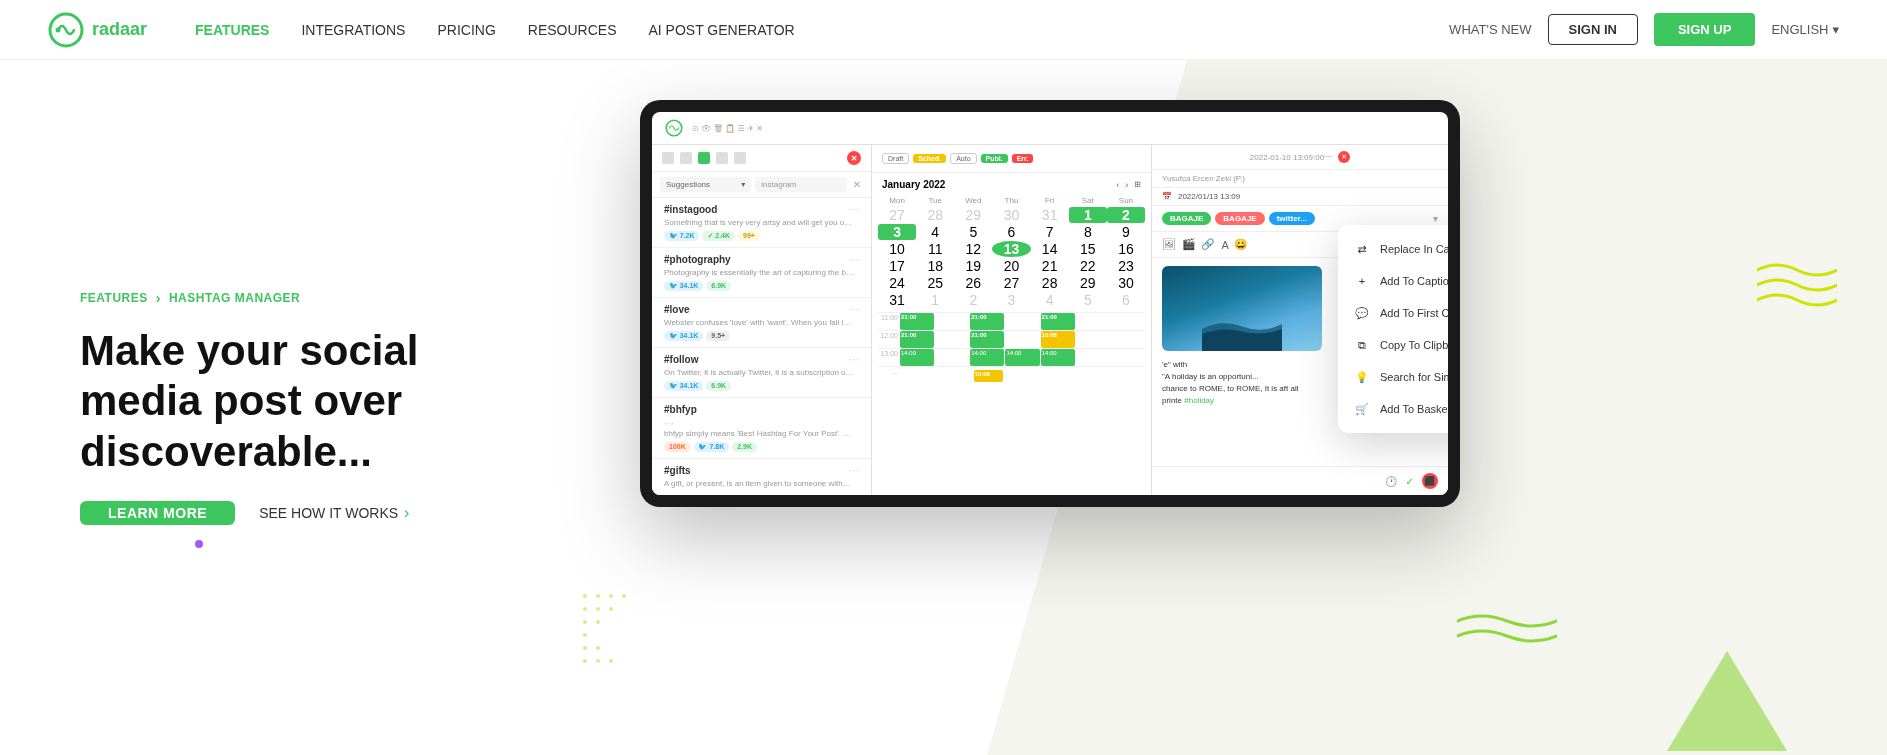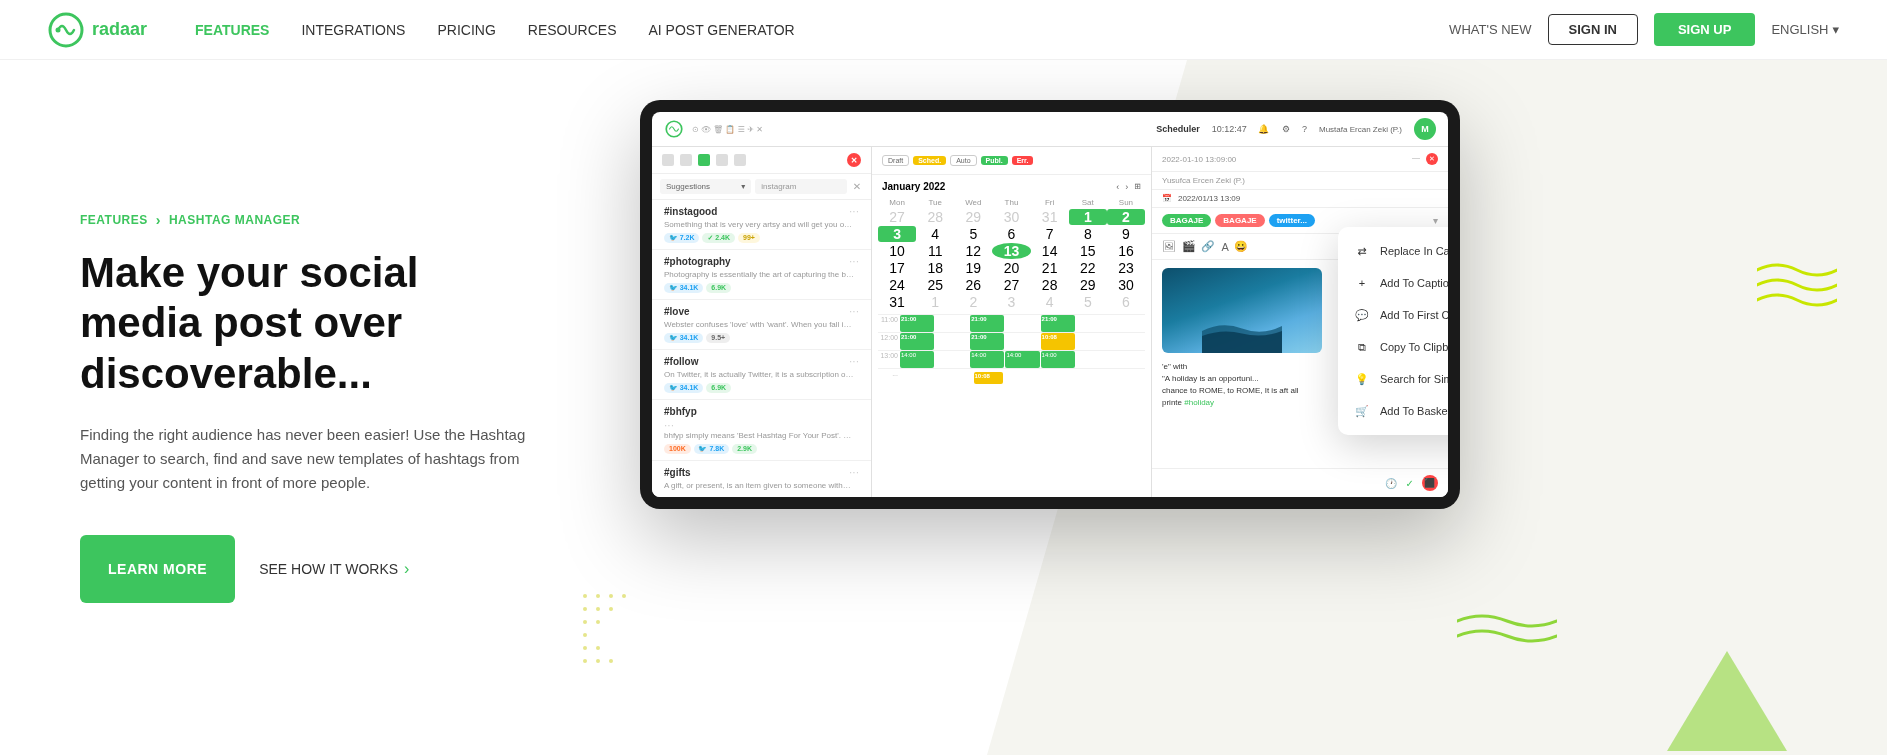--- a/index.html
+++ b/index.html
@@ -129,21 +129,21 @@
     }
     .hero-actions {
       display: flex;
       align-items: center;
       gap: 24px;
     }
     .btn-learn-more {
       background: #3dc55e;
       color: #fff;
       border: none;
-      padding: 26px 28px;
+      padding: 4px 28px;
       border-radius: 6px;
       font-size: 14px;
       font-weight: 700;
       cursor: pointer;
       letter-spacing: 0.5px;
     }
     .see-how-link {
       font-size: 14px;
       font-weight: 400;
       color: #333;
@@ -459,21 +459,20 @@
 
   <div class="dot-purple" style="left:195px;top:480px;"></div>
 
   <div class="hero-left">
     <div class="breadcrumb">
       <span>FEATURES</span>
       <span class="breadcrumb-sep">›</span>
       <span>HASHTAG MANAGER</span>
     </div>
     <h1 class="hero-title">Make your social media post over discoverable...</h1>
-    <p class="hero-desc">Finding the right audience has never been easier! Use the Hashtag Manager to search, find and save new templates of hashtags from getting your content in front of more people.</p>
     <div class="hero-actions">
       <button class="btn-learn-more">LEARN MORE</button>
       <span class="see-how-link">
         <span>SEE HOW IT WORKS</span>
         <span class="arrow">›</span>
       </span>
     </div>
   </div>
 
   <div class="hero-right">
@@ -481,29 +480,20 @@
       <div class="tablet-frame">
 
         <div style="background:#fff;border-radius:8px 8px 0 0;border-bottom:1px solid #e0e0e0;padding:6px 12px;display:flex;align-items:center;justify-content:space-between;">
           <div style="display:flex;align-items:center;gap:8px;">
 
             <svg width="20" height="20" viewBox="0 0 36 36">
               <circle cx="18" cy="18" r="14" fill="none" stroke="#3dc55e" stroke-width="3"></circle>
               <path d="M10 18 Q14 10 18 18 Q22 26 26 18" fill="none" stroke="#3dc55e" stroke-width="2" stroke-linecap="round"></path>
             </svg>
             <span style="color:#aaa;font-size:8px;">⊙ 👁 🗑 📋 ☰ ✈ ✕</span>
-          </div>
-          <div style="display:flex;align-items:center;gap:12px;font-size:9px;color:#666;">
-            <span style="font-weight:600;color:#333;">Scheduler</span>
-            <span>10:12:47</span>
-            <span>🔔</span>
-            <span>⚙</span>
-            <span>?</span>
-            <span style="font-size:8px;color:#666;">Mustafa Ercan Zeki (P.)</span>
-            <div style="width:22px;height:22px;border-radius:50%;background:#3dc55e;color:#fff;display:flex;align-items:center;justify-content:center;font-size:9px;font-weight:700;">M</div>
           </div>
         </div>
 
         <div style="display:flex;height:350px;background:#fff;border-radius:0 0 8px 8px;overflow:hidden;">
 
           <div class="panel-left">
 
             <div style="display:flex;align-items:center;gap:6px;padding:6px 10px;border-bottom:1px solid #eee;">
               <div style="width:12px;height:12px;border-radius:2px;background:#ddd;"></div>
               <div style="width:12px;height:12px;border-radius:2px;background:#ddd;"></div>
@@ -745,21 +735,21 @@
                 <span style="width:20px;text-align:right;">...</span>
                 <div style="flex:1;position:relative;">
                   <div style="position:absolute;left:30%;top:2px;width:12%;background:#f5c400;border-radius:2px;height:12px;font-size:6px;color:#fff;padding:1px;font-weight:700;">10:08</div>
                 </div>
               </div>
             </div>
           </div>
 
           <div class="panel-right">
 
-            <div style="padding:6px 10px;border-bottom:1px solid #eee;font-size:8px;color:#999;display:flex;align-items:center;justify-content:space-between;">
+            <div style="padding:6px 10px;border-bottom:1px solid #eee;font-size:8px;color:#999;display:flex;align-items:center;justify-content:center;">
               <span>2022-01-10 13:09:00</span>
               <div style="display:flex;gap:6px;">
                 <span style="color:#aaa;cursor:pointer;">—</span>
                 <span style="background:#ff4444;color:#fff;border-radius:50%;width:12px;height:12px;display:flex;align-items:center;justify-content:center;font-size:7px;cursor:pointer;">✕</span>
               </div>
             </div>
 
             <div style="padding:4px 10px;border-bottom:1px solid #eee;font-size:8px;color:#999;">
               <span>Yusufca Ercen Zeki (P.)</span>
             </div>

